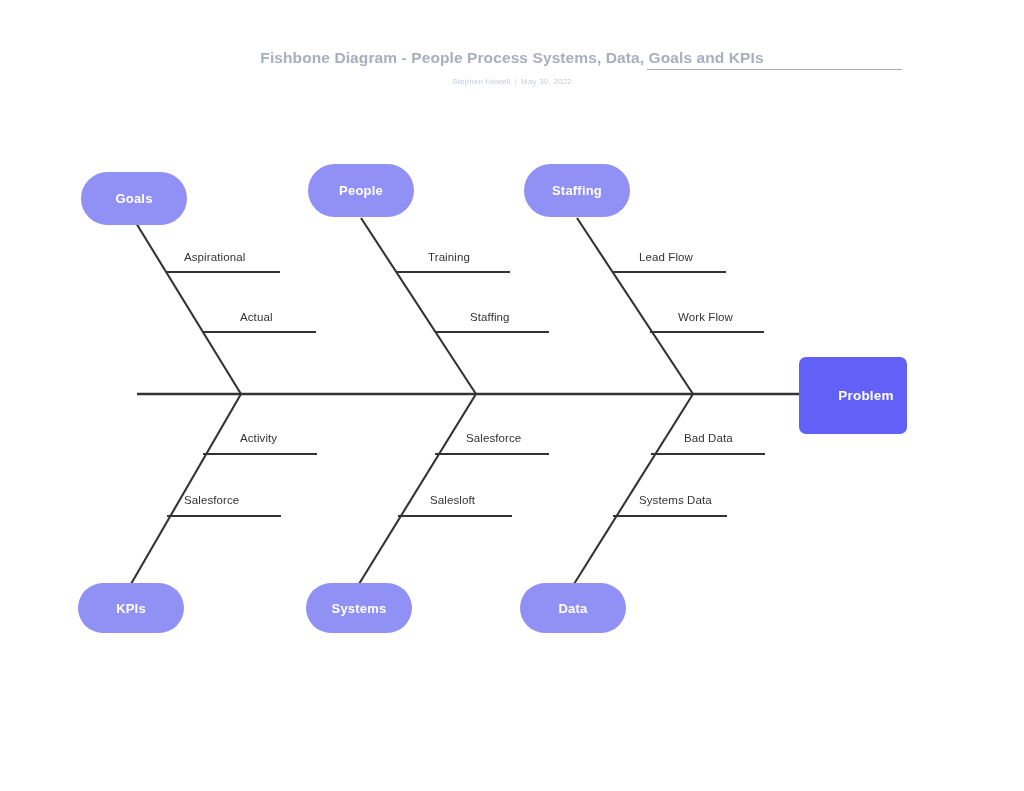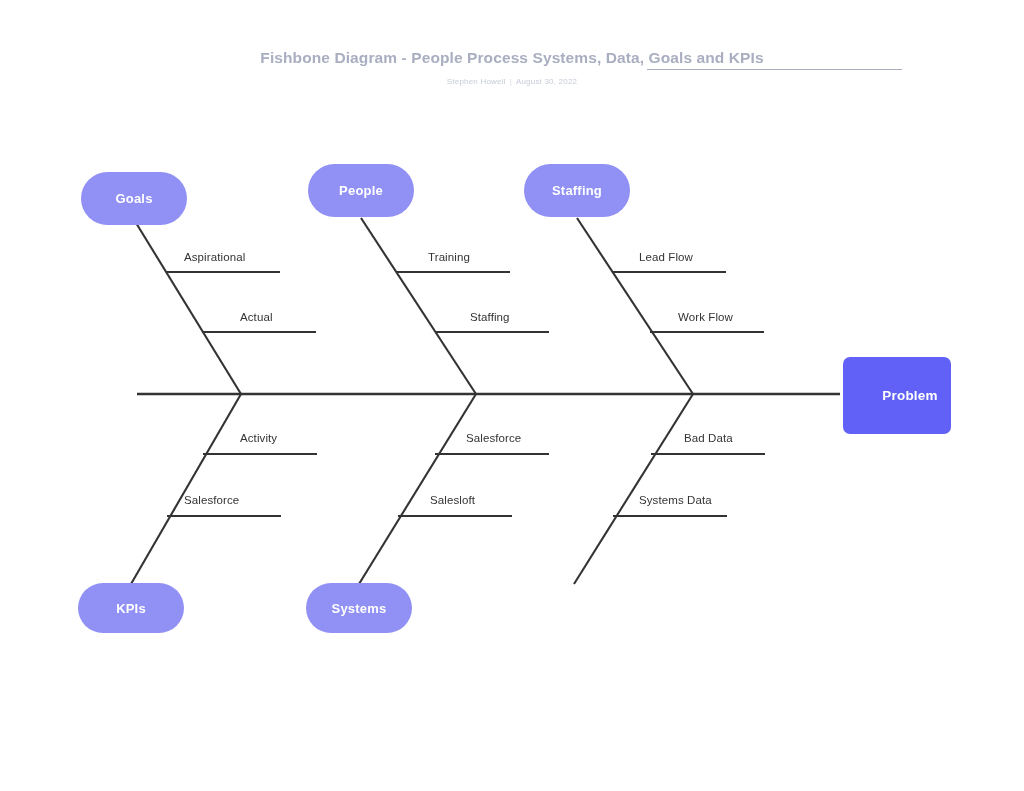--- a/index.html
+++ b/index.html
@@ -122,21 +122,21 @@
 <body>
 
 <div id="canvas">
 
   <div class="header">
     <div style="position:relative; display:inline-block;">
       <div class="title">Fishbone Diagram - People Process Systems, Data, Goals and KPIs</div>
       <div class="title-underline"></div>
     </div>
     <div class="byline">
-      <span>Stephen Howell</span><span class="sep">|</span><span>August 30, 2022</span>
+      <span>Stephen Howell</span><span class="sep">|</span><span>May 30, 2022</span>
     </div>
   </div>
 
   <svg id="diagram" width="1024" height="791">
 
     <line class="spine-line" x1="137" y1="394" x2="840" y2="394"></line>
 
     <line class="bone-line" x1="133" y1="218" x2="241" y2="394"></line>
     <line class="bone-line" x1="241" y1="394" x2="131" y2="584"></line>
 
@@ -171,22 +171,25 @@
   <div class="pill" style="left:524px; top:164px; width:106px; height:53px;">
     <span>Staffing</span>
   </div>
 
   <div class="pill" style="left:78px;  top:583px; width:106px; height:50px;">
     <span>KPIs</span>
   </div>
   <div class="pill" style="left:306px; top:583px; width:106px; height:50px;">
     <span>Systems</span>
   </div>
-
-  <div class="problem-box" style="left:843px; top:357px; width:108px; height:77px;padding-left:26px;">
+  <div class="pill" style="left:520px; top:583px; width:106px; height:50px;">
+    <span>Data</span>
+  </div>
+
+  <div class="problem-box" style="left:799px; top:357px; width:108px; height:77px;padding-left:26px;">
     <span>Problem</span>
   </div>
 
   <div class="cause-label" style="left:184px; top:251px;">Aspirational</div>
   <div class="cause-label" style="left:240px; top:311px;">Actual</div>
   <div class="cause-label" style="left:240px; top:432px;">Activity</div>
   <div class="cause-label" style="left:184px; top:494px;">Salesforce</div>
 
   <div class="cause-label" style="left:428px; top:251px;">Training</div>
   <div class="cause-label" style="left:470px; top:311px;">Staffing</div>

